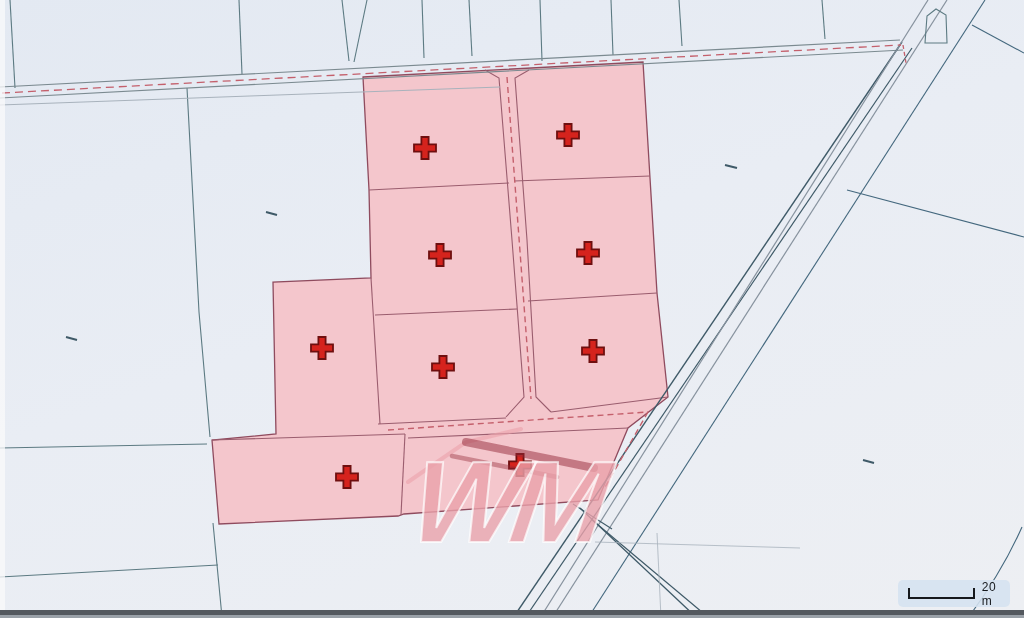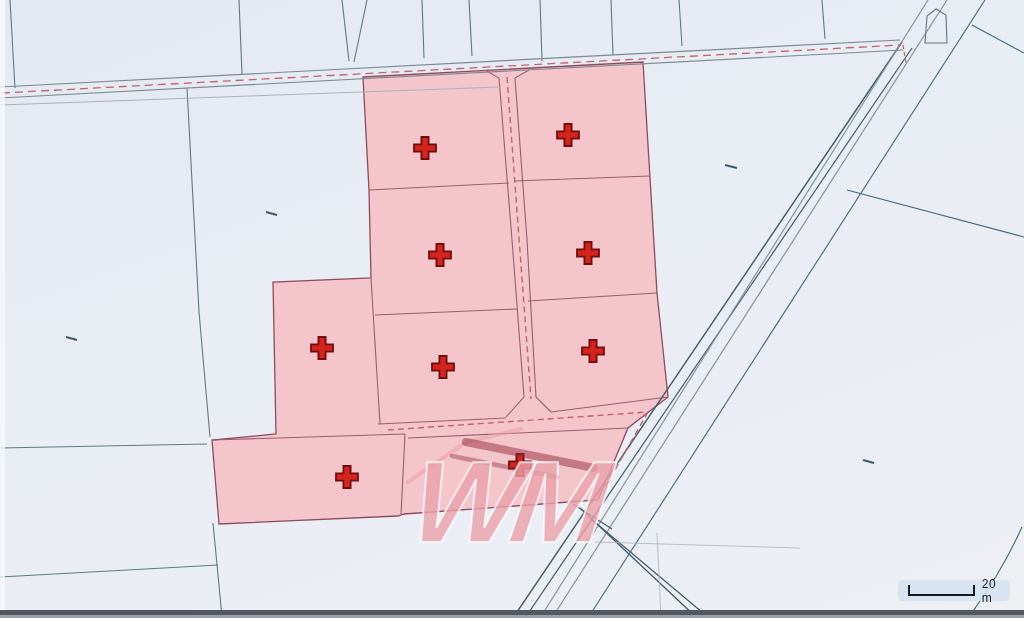--- a/index.html
+++ b/index.html
@@ -20,21 +20,21 @@
     white-space:nowrap;user-select:none;
   }
   .wm-name{
     position:absolute;left:512px;top:553px;transform:translateX(-50%);
     font-size:35px;font-weight:800;letter-spacing:2px;line-height:1;
     color:rgba(253,253,254,0.95);
     text-shadow:2px 2px 2px rgba(105,112,124,0.55), -1px -1px 1px rgba(150,155,165,0.25);
     white-space:nowrap;user-select:none;
   }
   .scale-box{
-    position:absolute;left:898px;top:580px;width:112px;height:21px;
+    position:absolute;left:898px;top:580px;width:112px;height:27px;
     background:rgba(213,226,240,0.88);border-radius:5px;
     display:flex;align-items:center;justify-content:space-between;
   }
   .scale-bracket{
     width:64px;height:9px;margin-left:10px;
     border-left:2.5px solid #15181c;border-right:2.5px solid #15181c;
     border-bottom:2.5px solid #15181c;
   }
   .scale-label{font-size:12px;color:#15181c;margin-left:7px;letter-spacing:0.5px;}
   .edge-left{position:absolute;left:0;top:0;width:5px;height:618px;background:rgba(250,250,251,0.75);}

